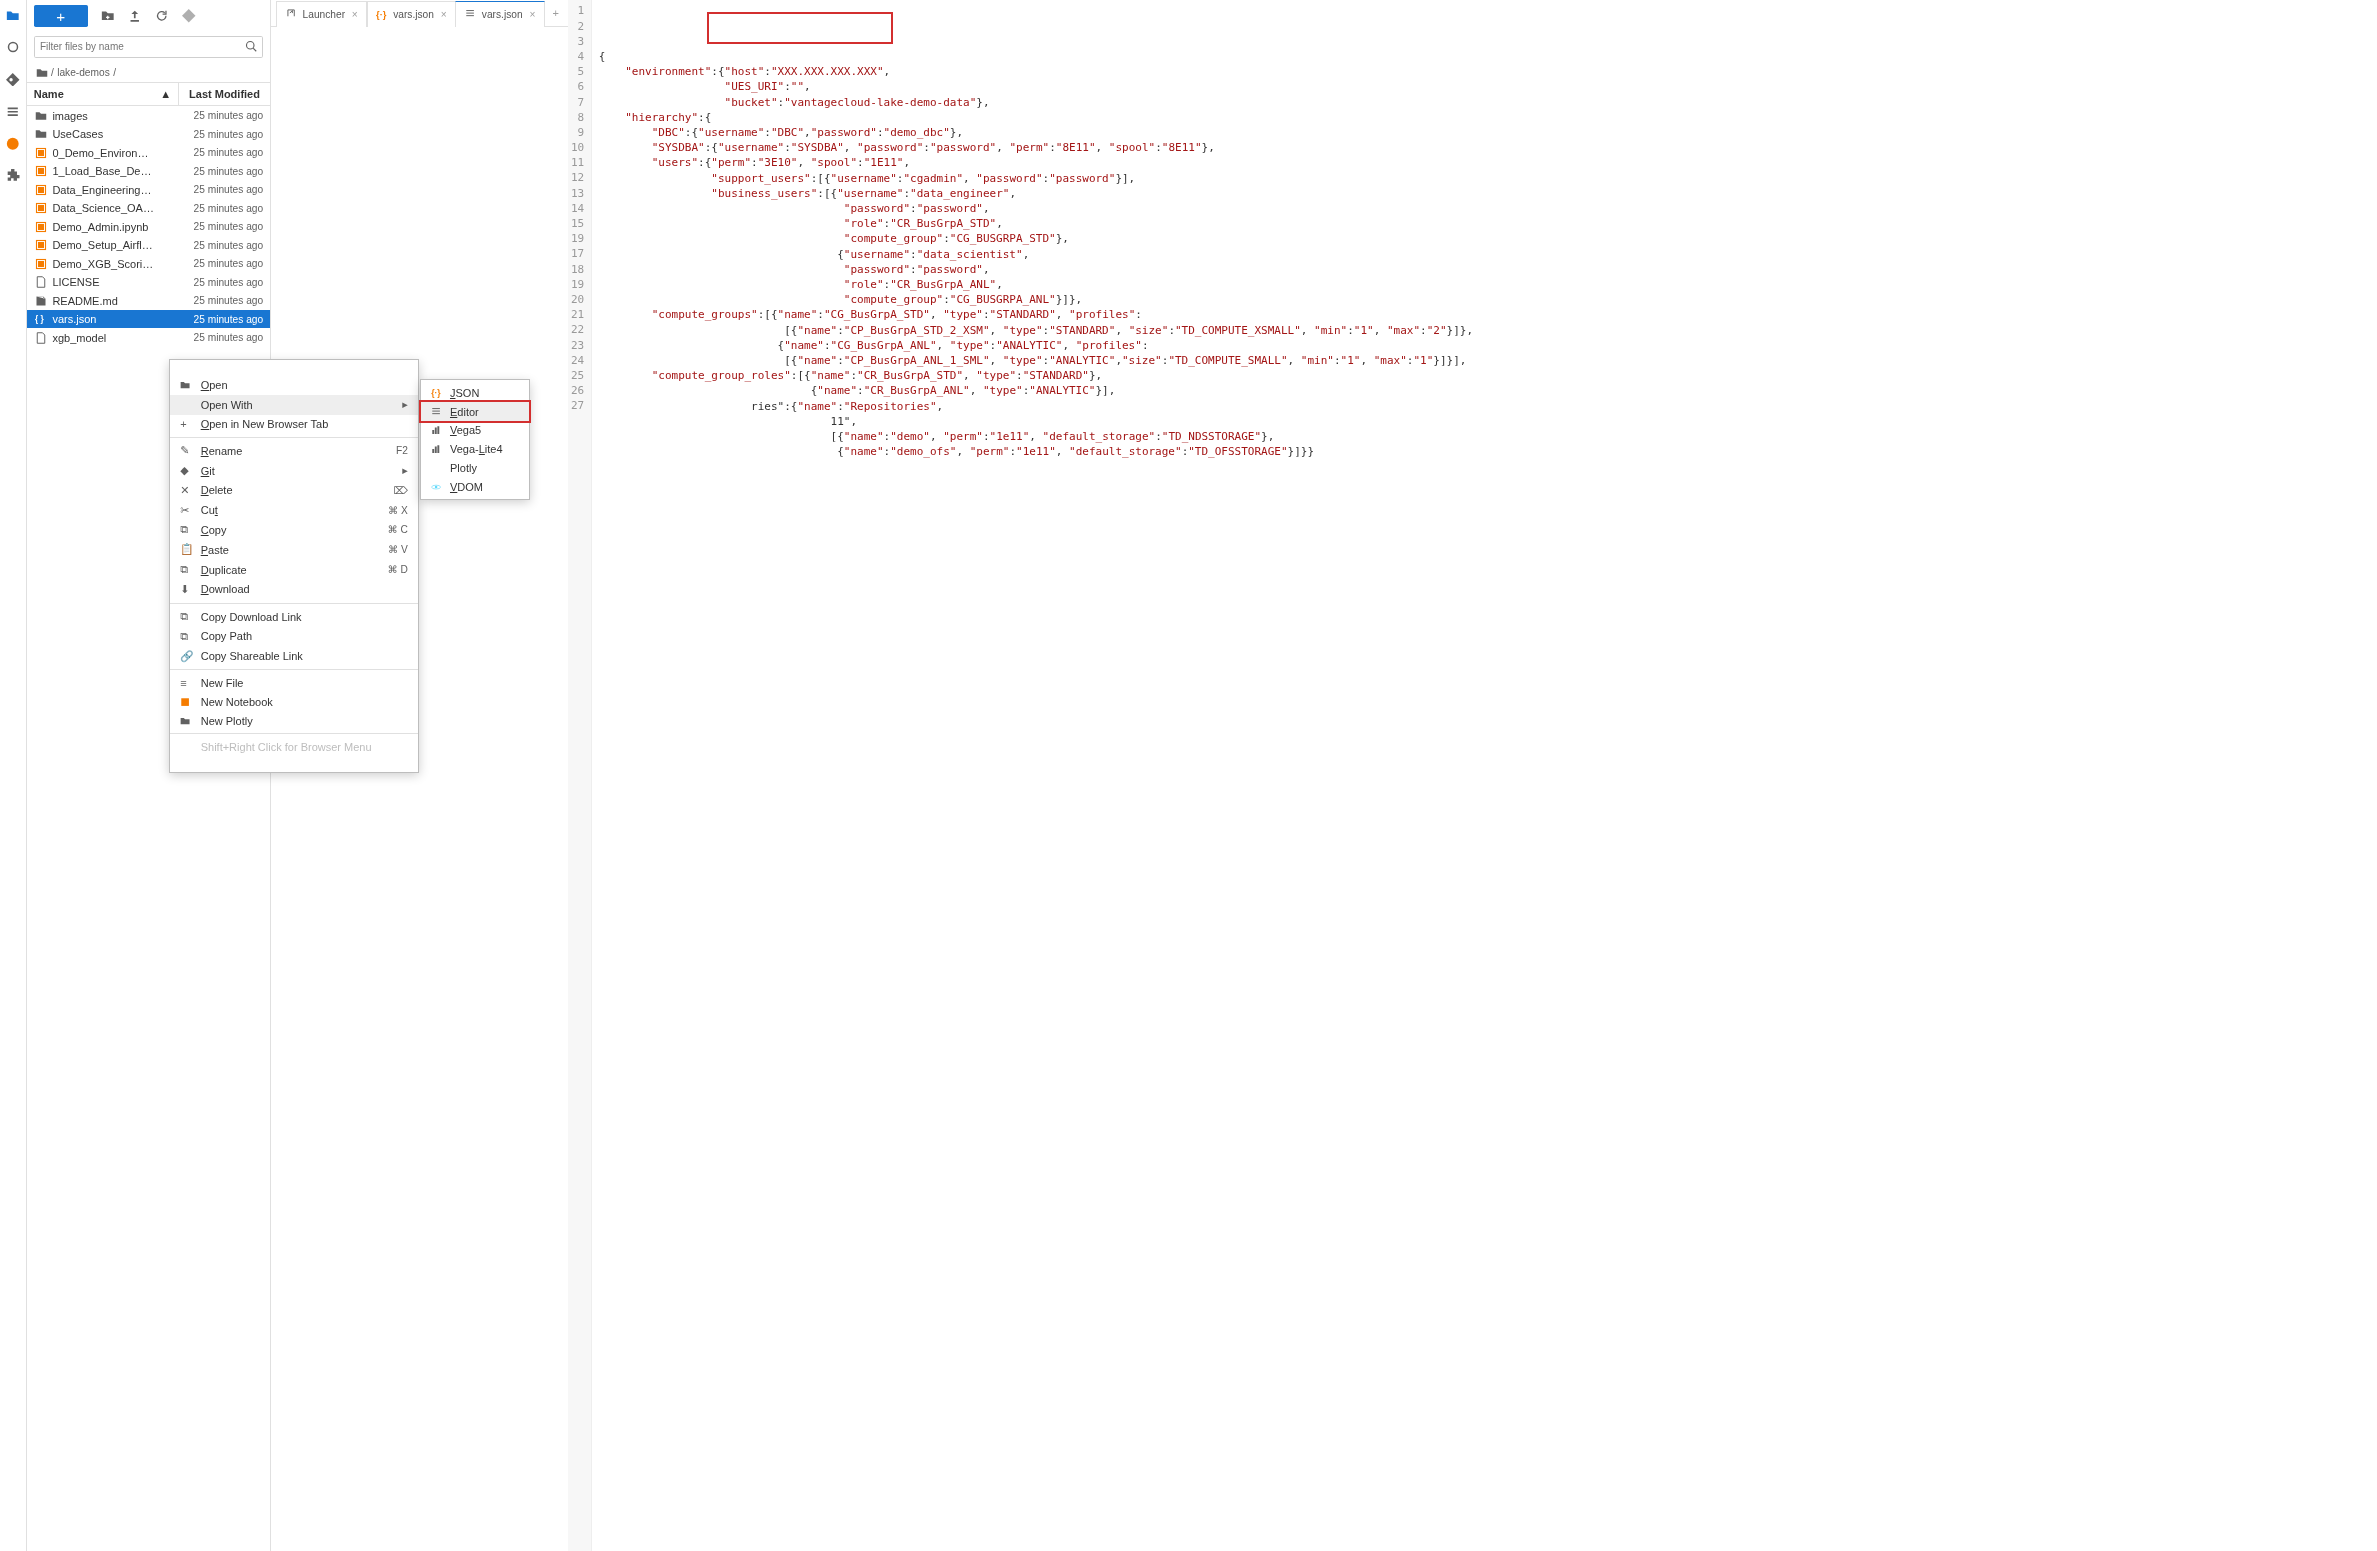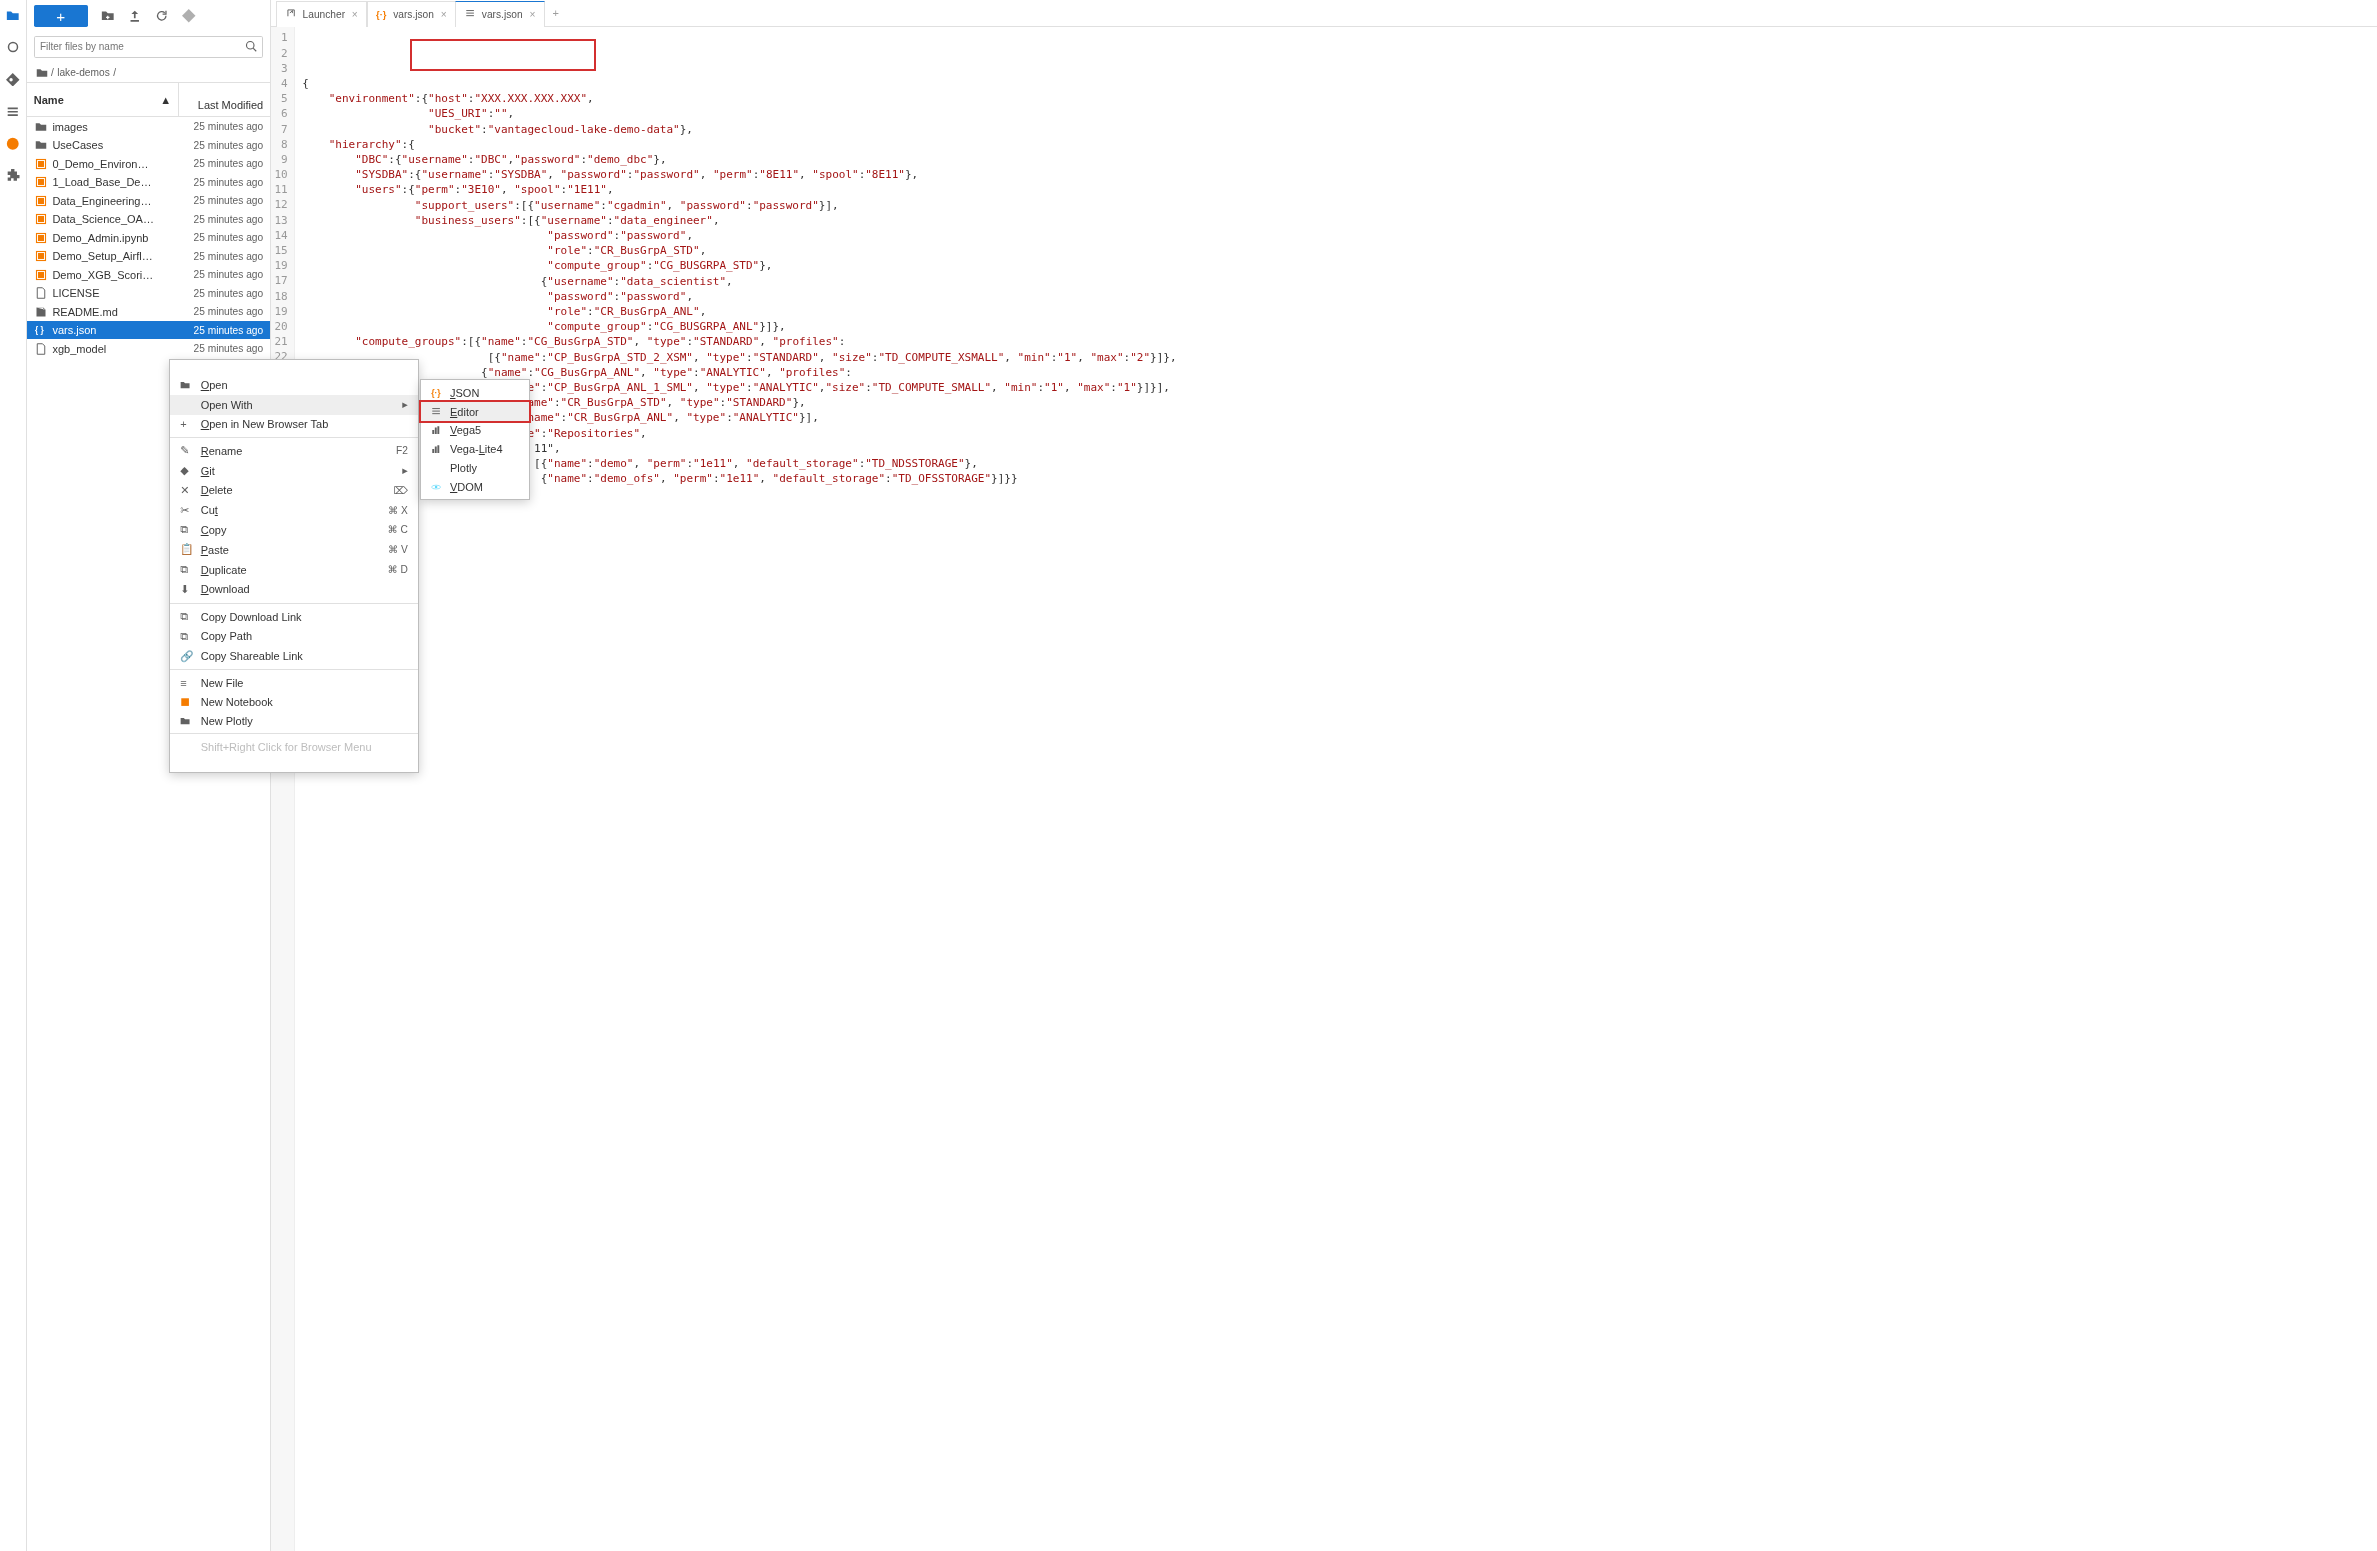--- a/index.html
+++ b/index.html
@@ -12,29 +12,29 @@
 .toolbar { display: flex; align-items: center; padding: 5.1px 6.8px; gap: 13.5px; }
 .btn-new { background: #1976d2; color: #fff; border: none; border-radius: 1.7px; width: 54px; height: 22px; font-size: 15.2px; display: flex; align-items: center; justify-content: center; cursor: pointer; }
 .tool-icon { color: #616161; cursor: pointer; width: 13.5px; height: 13.5px; display: inline-flex; align-items: center; justify-content: center; }
 .search-wrap { padding: 3.4px 6.8px 5.1px; }
 .search-box { display: flex; align-items: center; border: 0.8px solid #cfcfcf; border-radius: 1.7px; padding: 3.4px 5.1px; }
 .search-box input { border: none; outline: none; flex: 1; font-size: 10px; background: transparent; }
 .crumb-wrap { padding: 3.4px 8.5px; display: flex; align-items: center; gap: 3.4px; color: #616161; font-size: 10.2px; }
 .crumb-folder-icon { width:12px; height:12px; display:inline-flex; }
 .file-header { display: flex; border-top: 0.8px solid #e0e0e0; border-bottom: 0.8px solid #e0e0e0; font-size: 11px; color: #333; }
 .fh-name { flex: 1; padding: 5.1px 6.8px; display: flex; align-items: center; justify-content: space-between; border-right: 0.8px solid #e0e0e0; font-weight: 600; }
-.fh-mod { width: 91px; padding: 5.1px 6.8px; text-align: right; font-weight: 400; margin-top: 11px; }
+.fh-mod { width: 91px; padding: 5.1px 6.8px; text-align: center; font-weight: 700; }
 .file-list { flex: 1; overflow: auto; }
 .file-row { display: flex; align-items: center; padding: 2.5px 6.8px; cursor: pointer; font-size: 11px; }
 .file-row.selected { background: #1976d2; color: #fff; }
 .file-icon { width: 13.5px; height: 13.5px; margin-right: 5.1px; display: inline-flex; align-items: center; justify-content: center; }
 .file-name { flex: 1; white-space: nowrap; overflow: hidden; text-overflow: ellipsis; }
 .file-mod { width: 91px; text-align: right; font-size: 10.2px; color: #616161; }
 .file-row.selected .file-mod { color: #fff; }
-.main { flex: 1; display: flex; flex-direction: column; min-width: 0; }
+.main { flex: 1; display: flex; min-width: 0; }
 .tabs { display: flex; border-bottom: 0.8px solid #e0e0e0; height: 27px; align-items: stretch; padding-left: 5.1px; }
 .tab { display: flex; align-items: center; padding: 0 8.5px; border: 0.8px solid #e0e0e0; border-bottom: none; background: #fff; margin-right: -0.8px; gap: 6.8px; font-size: 10.2px; color: #555; position: relative; top: 0.8px; cursor: pointer; }
 .tab.active { background: #fff; border-top: 1.7px solid #1976d2; }
 .tab .tab-close { color: #9e9e9e; cursor: pointer; }
 .tab-add { display:flex; align-items:center; padding:0 8.5px; color:#9e9e9e; cursor:pointer;}
 .editor { flex: 1; display: flex; font-family: "Menlo","Consolas",monospace; font-size: 11px; line-height: 15.2px; overflow: auto; position: relative; }
 .gutter { background: #f7f7f7; color: #999; text-align: right; padding: 3.4px 6.8px 3.4px 3.4px; user-select: none; border-right: 0.8px solid #eee; }
 .gutter div { height: 15.2px; }
 .code { padding: 3.4px 6.8px; white-space: pre; color: #333; position: relative; }
 .tok-key { color: #a31515; }

